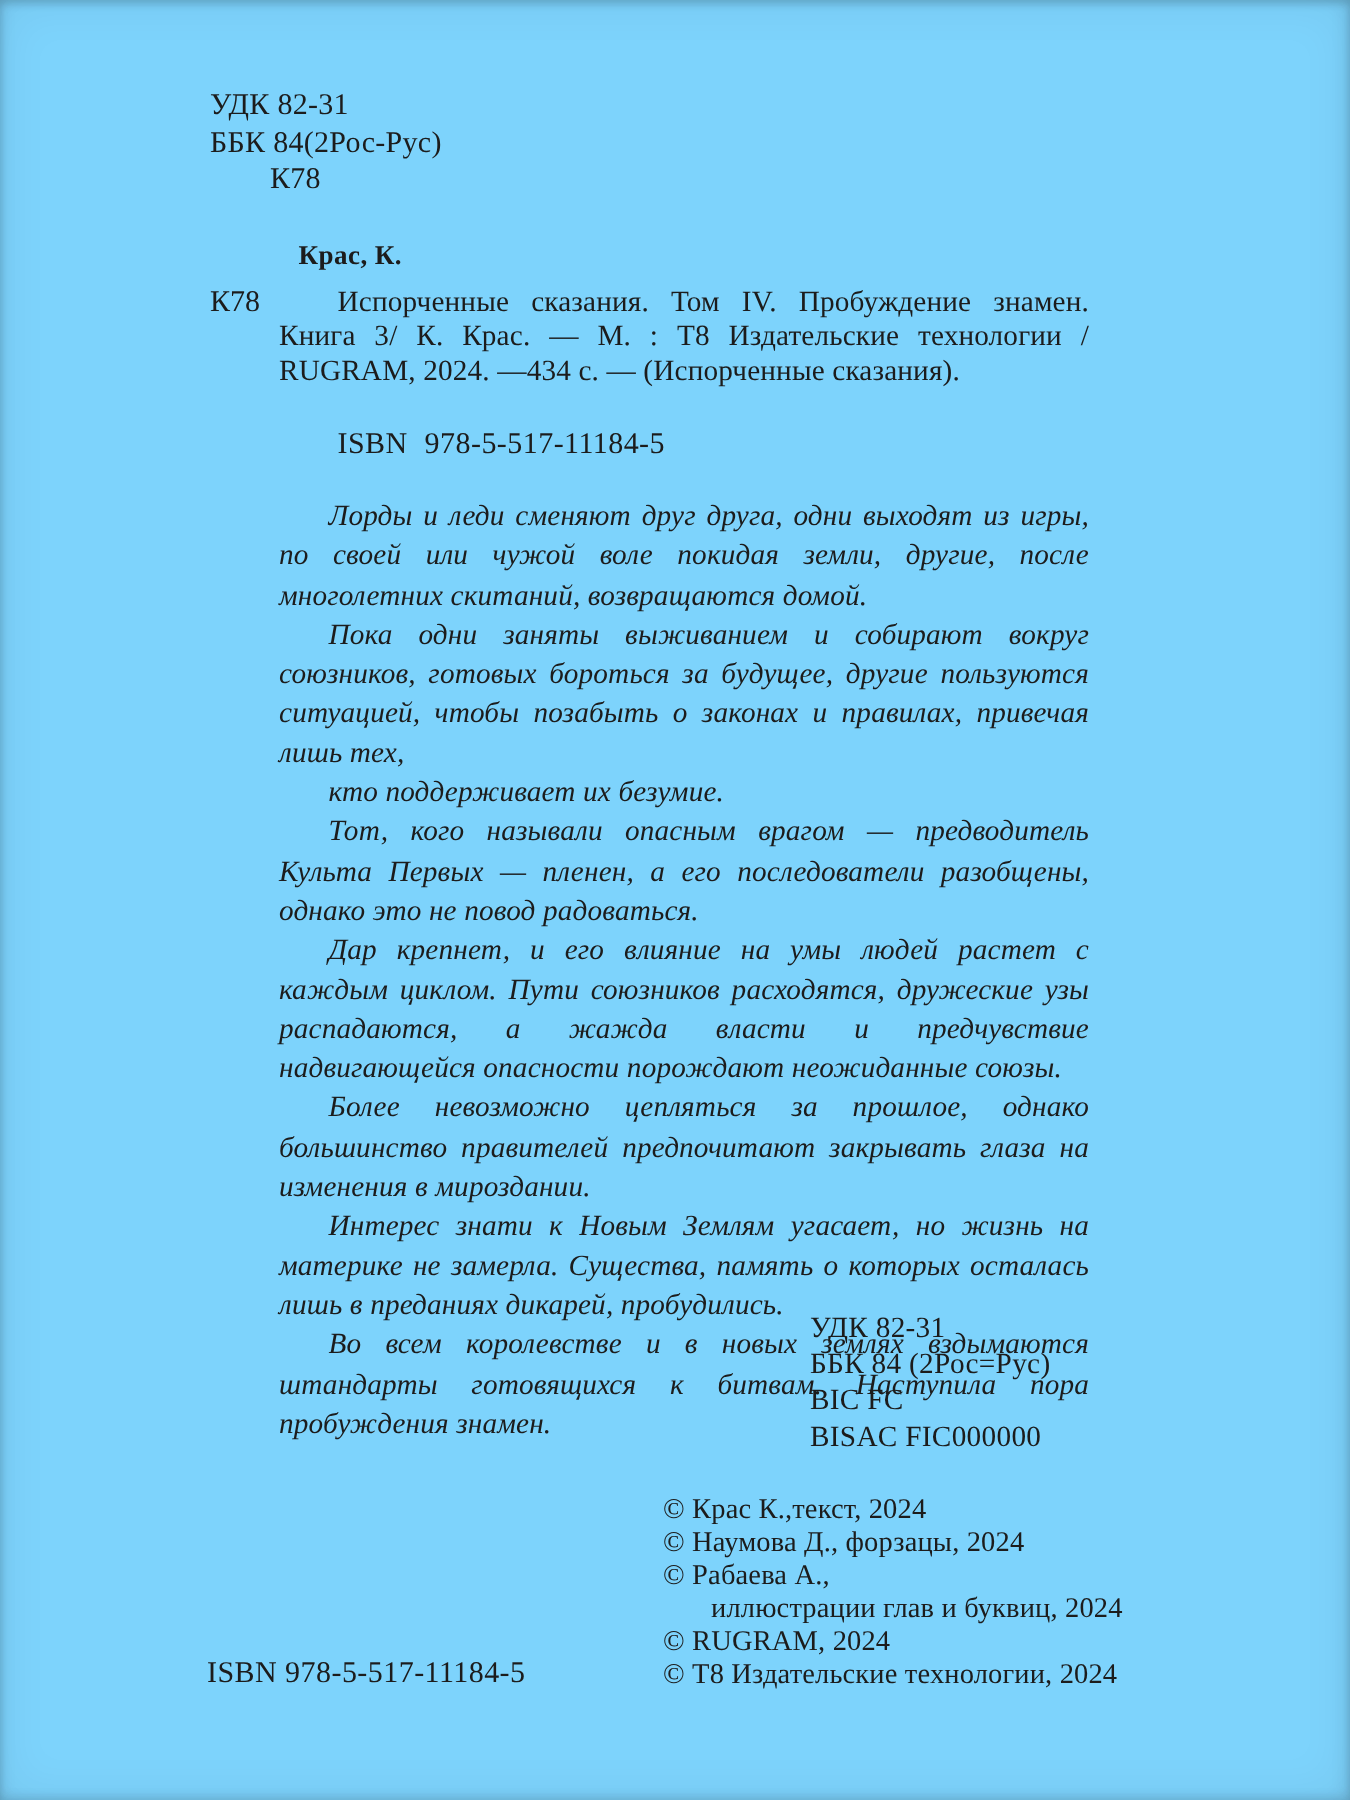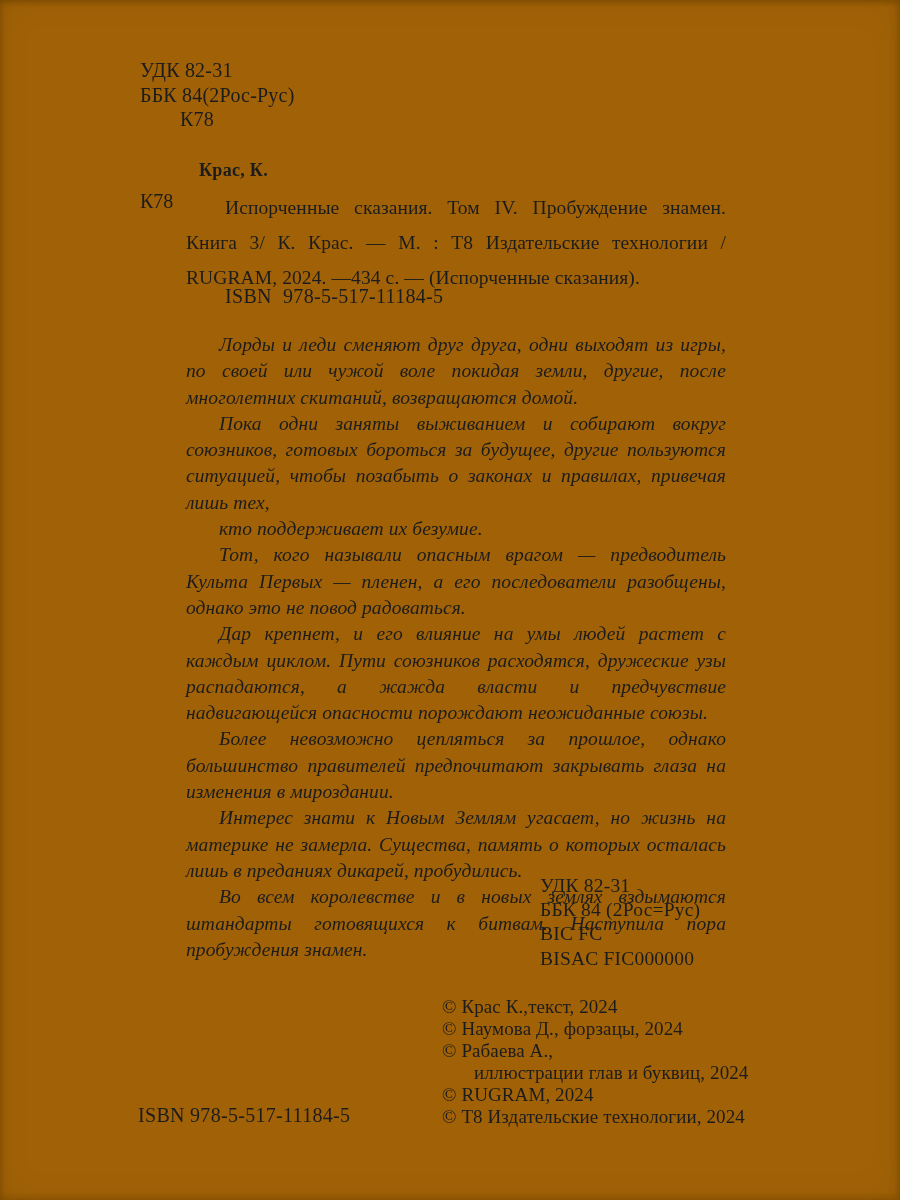--- a/index.html
+++ b/index.html
@@ -5,21 +5,21 @@
   html, body {
     margin: 0;
     padding: 0;
     background: #e9e9e7;
   }
   .page {
     position: relative;
     width: 900px;
     height: 1200px;
     margin: 0 auto;
-    background: #a16207;
+    background: #7dd3fc;
     color: #1c1c1c;
     font-family: "Liberation Serif", "DejaVu Serif", serif;
     overflow: hidden;
   }
   
   .page::before {
     content: "";
     position: absolute;
     inset: 0;
     pointer-events: none;
@@ -57,21 +57,21 @@
   .entry-code {
     position: absolute;
     left: 140px;
     top: 0;
     font-size: 20px;
   }
   .entry-desc {
     margin: 0 0 0 186px;
     width: 540px;
     font-size: 19.5px;
-    line-height: 35px;
+    line-height: 23px;
     text-align: justify;
     text-indent: 39px;
     letter-spacing: 0.1px;
   }
 
   .isbn-top {
     left: 225px;
     top: 285px;
     font-size: 20px;
     word-spacing: 6px;

